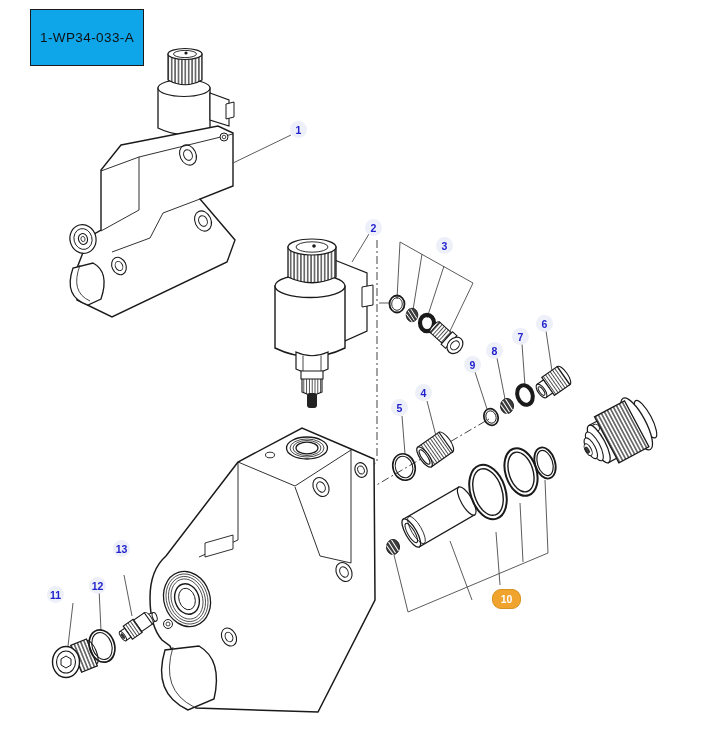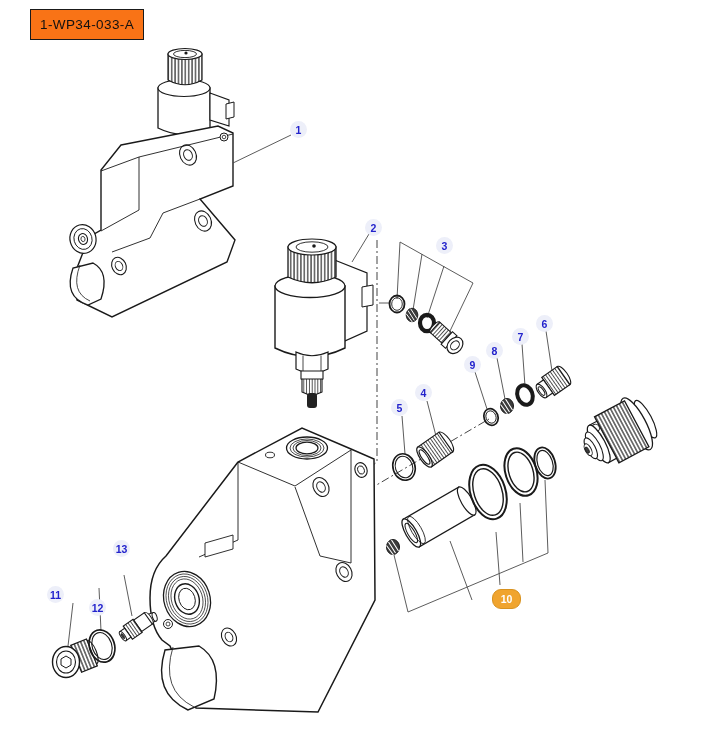--- a/index.html
+++ b/index.html
@@ -7,22 +7,22 @@
          font-family:"Liberation Sans", sans-serif;}
   .stage svg{position:absolute;left:0;top:0;}
   
   .ln{fill:none;stroke:var(--line,#1a1a1a);}
   .wf{fill:#ffffff;stroke:var(--line,#1a1a1a);}
   .p{stroke:var(--line,#1a1a1a);}           
   .dk{fill:#3c3c3c;stroke:var(--line,#1a1a1a);}
   .ld{fill:none;stroke:#4a4a4a;stroke-width:.9;}
   .cl{fill:none;stroke:#3a3a3a;stroke-width:.95;stroke-dasharray:8 3 2 3;}
   
-  .refbox{position:absolute;left:30px;top:9px;border:1.6px solid #1a1a1a;background:#f97316;
-          padding:7px 9px;font-size:13.5px;color:#111;letter-spacing:.4px;}
+  .refbox{position:absolute;left:30px;top:9px;border:1.6px solid #1a1a1a;background:#0ea5e9;
+          padding:20px 9px;font-size:13.5px;color:#111;letter-spacing:.4px;}
   
   .callout{position:absolute;width:17px;height:17px;border-radius:50%;
            background:var(--callout-bg,#edeff9);color:var(--callout-text,#2222cc);
            font-size:10.5px;font-weight:700;display:flex;align-items:center;justify-content:center;
            cursor:pointer;z-index:5;}
   .callout.hl{width:27px;height:18px;border-radius:9px;background:var(--hl-bg,#f0a42e);
               color:var(--hl-text,#fff);border:1px solid #d8921f;text-align:center;}
 </style>
 </head>
 <body>
@@ -278,16 +278,16 @@
 <span class="callout" style="left:365px;top:219px">2</span>
 <span class="callout" style="left:436px;top:237px">3</span>
 <span class="callout" style="left:415px;top:384px">4</span>
 <span class="callout" style="left:391px;top:399px">5</span>
 <span class="callout" style="left:536px;top:315px">6</span>
 <span class="callout" style="left:512px;top:328px">7</span>
 <span class="callout" style="left:486px;top:342px">8</span>
 <span class="callout" style="left:464px;top:356px">9</span>
 <span class="callout hl" style="left:492px;top:589px">10</span>
 <span class="callout" style="left:47px;top:586px">11</span>
-<span class="callout" style="left:89px;top:599px">12</span>
+<span class="callout" style="left:89px;top:577px">12</span>
 <span class="callout" style="left:113px;top:540px">13</span>
 
 </div>
 
 </body></html>

